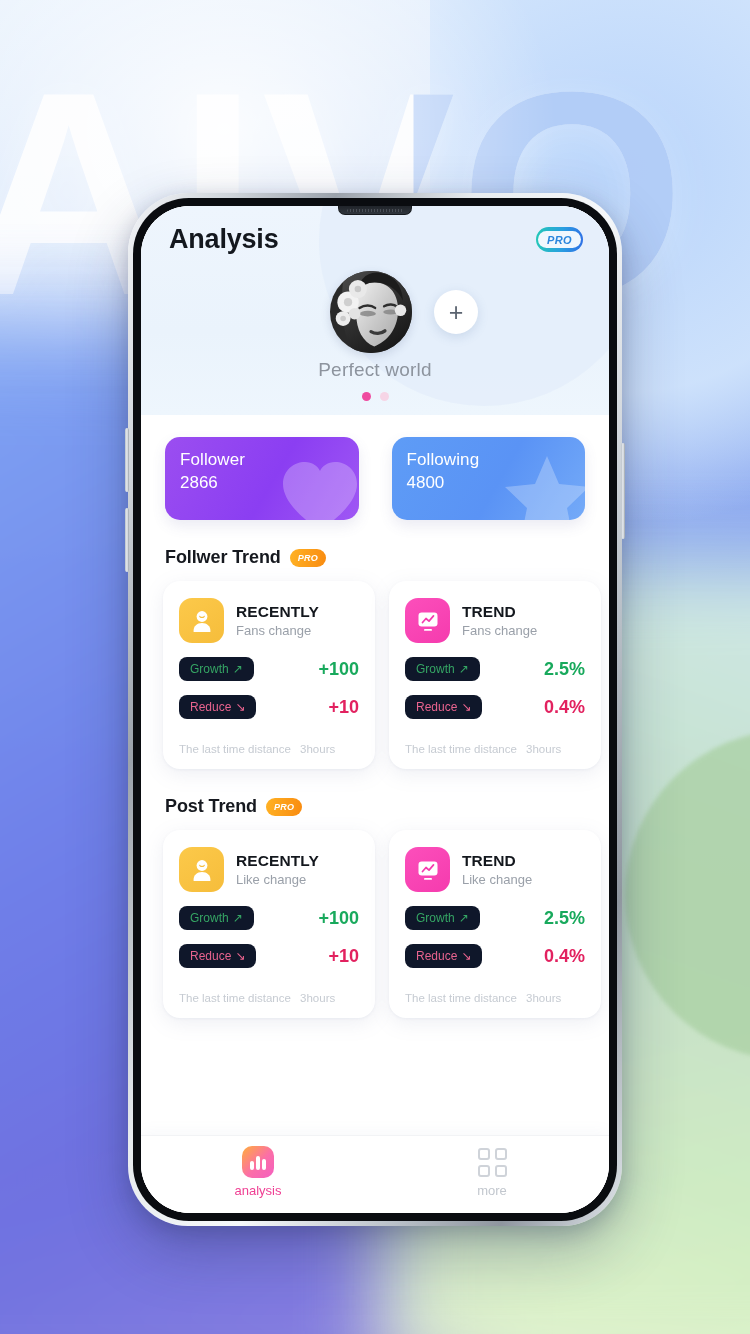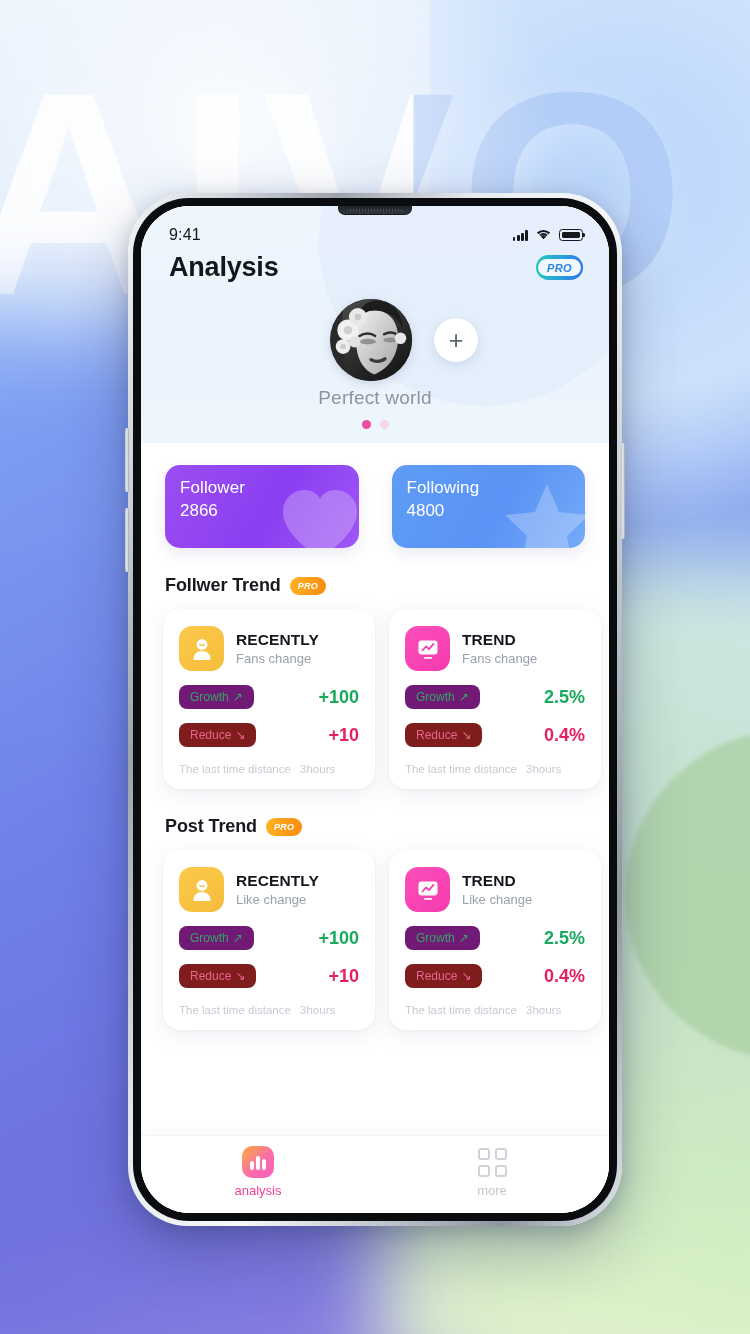--- a/index.html
+++ b/index.html
@@ -248,26 +248,26 @@
   }
   .card-ico.yellow { background: linear-gradient(145deg,#fcc94a,#f6bd3b); }
   .card-ico.pink   { background: linear-gradient(145deg,#fc4fbb,#f53bae); }
   .card-ttl { font-size: 15.5px; font-weight: 700; color: #13171d; letter-spacing: .1px;}
   .card-sub { font-size: 13px; color: #9aa0a9; margin-top: 2px; }
   .metric { display: flex; align-items: center; justify-content: space-between; margin-top: 14px; }
   .tag {
     display:inline-flex; align-items:center; gap:4px;
     padding: 5px 11px; border-radius: 8px; font-size: 12px;
   }
-  .tag.growth { background: #701a75; color: #35a564; }
-  .tag.reduce { background: #7f1d1d; color: #e8638e; justify-content: flex-end; }
+  .tag.growth { background: #0f172a; color: #35a564; }
+  .tag.reduce { background: #0f172a; color: #e8638e; justify-content: flex-end; }
   .mval { font-size: 18px; font-weight: 700; }
   .mval.up { color: #18a95c; text-align: right; }
   .mval.down { color: #e2215f; }
-  .card-foot { margin-top: 16px; font-size: 11.5px; color: #c6cbd2; }
+  .card-foot { margin-top: 24px; font-size: 11.5px; color: #c6cbd2; }
   .card-foot span.t { margin-left: 6px; }
 
   .tabbar {
     flex: 0 0 auto;
     height: 78px; background: #fff;
     border-top: 1px solid #f2f3f5;
     display: flex; align-items: flex-start; justify-content: center;
     padding-top: 10px; gap: 0;
     box-shadow: 0 -3px 14px rgba(120,130,170,.06);
   }
@@ -315,41 +315,20 @@
 
     <div class="phone-inner">
       <div class="screen">
         <div class="notch"></div>
 
         <div class="app">
 
           <div class="header-area">
             <div class="header-blob"></div>
 
-            <div class="statusbar">
-              <div class="sb-time">9:41</div>
-              <div class="sb-icons">
-                <span class="sig">
-                    <i></i>
-                    <i></i>
-                    <i></i>
-                    <i></i>
-                  </span>
-                <span>
-                  <svg width="17" height="12" viewBox="0 0 17 12">
-                    <path d="M8.5 11.2 5.9 8.5a3.7 3.7 0 0 1 5.2 0Z" fill="#15181d"></path>
-                    <path d="M8.5 4.1a7.2 7.2 0 0 1 5.1 2.1l1.5-1.6a9.4 9.4 0 0 0-13.2 0l1.5 1.6A7.2 7.2 0 0 1 8.5 4.1Z" fill="#15181d"></path>
-                    <path d="M8.5 7.1c1 0 2 .4 2.7 1.1l1.5-1.5a6 6 0 0 0-8.4 0l1.5 1.5a3.8 3.8 0 0 1 2.7-1.1Z" fill="#15181d"></path>
-                  </svg>
-                </span>
-                <span class="batt">
-                    <b></b>
-                  </span>
-              </div>
-            </div>
 
             <div class="titlerow">
               <div class="app-title">Analysis</div>
               <div class="pro-pill">
                 <span>PRO</span>
               </div>
             </div>
 
             <div class="profile">
               <div class="avatar-row">

